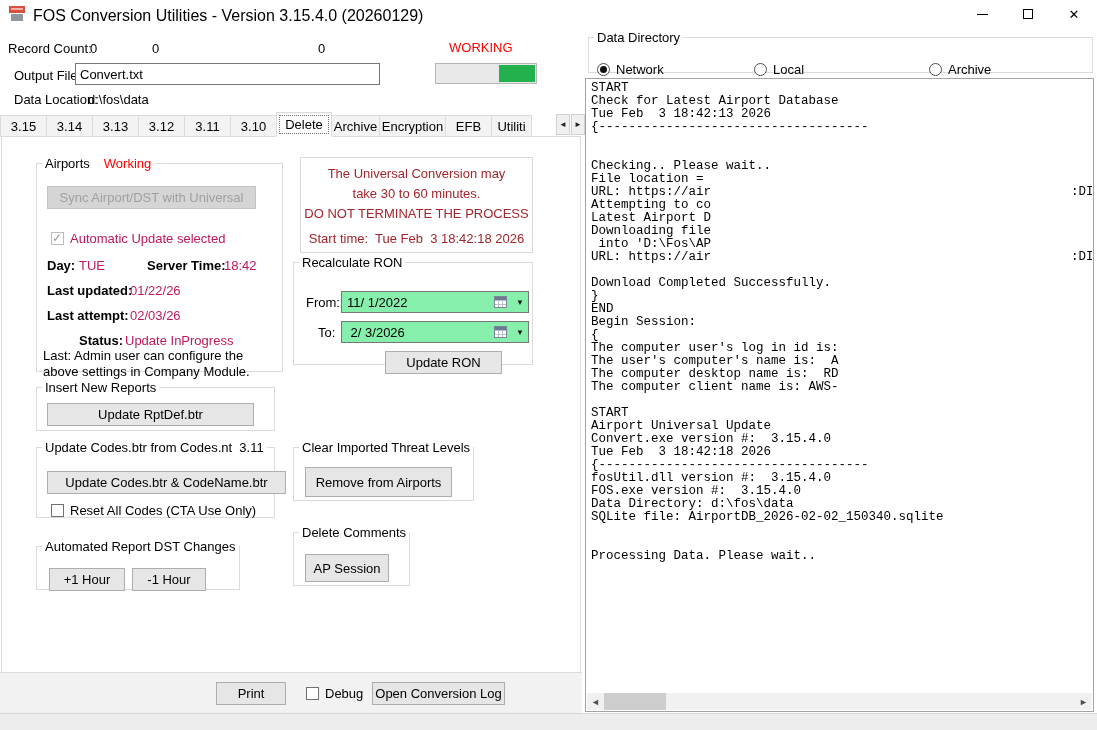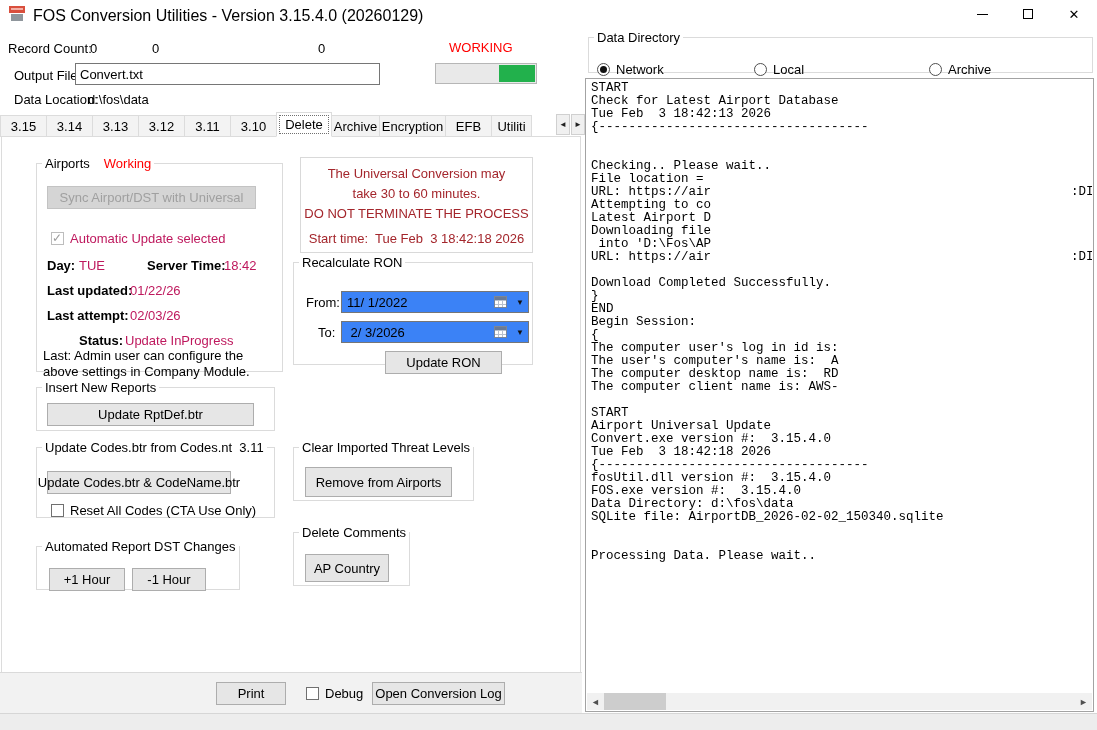--- a/index.html
+++ b/index.html
@@ -52,21 +52,21 @@
   .cbx.dis{border-color:#bdbdbd;}
   .cbx.checked::after{content:"\2713";position:absolute;left:0;top:-2px;font-size:12px;color:#222;}
   .cbx.dis.checked::after{color:#9c9c9c;}
 
   
   .radio{position:absolute;top:17px;display:flex;align-items:center;gap:6px;}
   .rdot{width:13px;height:13px;border:1px solid #4f4f4f;border-radius:50%;background:#fff;box-sizing:border-box;position:relative;}
   .radio.on .rdot::after{content:"";position:absolute;left:2px;top:2px;width:7px;height:7px;border-radius:50%;background:#111;}
 
   
-  .combo{position:absolute;background:#3b82f6;border:1px solid #767676;box-sizing:border-box;height:22px;}
+  .combo{position:absolute;background:#86efac;border:1px solid #767676;box-sizing:border-box;height:22px;}
   .combo .val{position:absolute;left:5px;top:3px;white-space:pre;}
   .cal{position:absolute;right:21px;top:4px;width:13px;height:12px;box-sizing:border-box;border:1px solid #7c8698;
        background:linear-gradient(#6a7a94 0 3px,rgba(0,0,0,0) 3px),
                   repeating-linear-gradient(to right,rgba(0,0,0,0) 0 3px,#b9c1ce 3px 4px),
                   repeating-linear-gradient(to bottom,rgba(0,0,0,0) 0 3px,#b9c1ce 3px 4px),#fff;}
   .dd{position:absolute;right:4px;top:6px;font-size:8px;color:#111;}
 
   
   .warn{position:absolute;left:300px;top:157px;width:233px;height:96px;border:1px solid #d9d9d9;box-sizing:border-box;
         color:#a4262c;text-align:center;}
@@ -167,21 +167,21 @@
     <span class="abs" style="left:6px;top:177px;width:236px;line-height:16px;">Last: Admin user can configure the above settings in Company Module.</span>
   </fieldset>
 
   <fieldset class="gb" style="left:36px;top:380px;width:239px;height:51px;">
     <legend><span>Insert New Reports</span></legend>
     <button class="btn" style="left:10px;top:8px;width:207px;height:23px;">Update RptDef.btr</button>
   </fieldset>
 
   <fieldset class="gb" style="left:36px;top:440px;width:239px;height:78px;">
     <legend><span class="pre">Update Codes.btr from Codes.nt  3.11</span></legend>
-    <button class="btn" style="left:10px;top:16px;width:184px;height:23px;">Update Codes.btr &amp; CodeName.btr</button>
+    <button class="btn" style="left:10px;top:16px;width:239px;height:23px;">Update Codes.btr &amp; CodeName.btr</button>
     <div class="cb" style="left:14px;top:48px;">
       <span class="cbx"></span>
       <span>Reset All Codes (CTA Use Only)</span>
     </div>
   </fieldset>
 
   <fieldset class="gb" style="left:36px;top:539px;width:185px;height:51px;">
     <legend><span>Automated Report DST Changes</span></legend>
     <button class="btn" style="left:12px;top:14px;width:76px;height:23px;">+1 Hour</button>
     <button class="btn" style="left:95px;top:14px;width:74px;height:23px;">-1 Hour</button>
@@ -211,21 +211,21 @@
     <button class="btn" style="left:91px;top:81px;width:117px;height:23px;">Update RON</button>
   </fieldset>
 
   <fieldset class="gb" style="left:293px;top:440px;width:169px;height:61px;">
     <legend><span>Clear Imported Threat Levels</span></legend>
     <button class="btn" style="left:11px;top:12px;width:147px;height:30px;">Remove from Airports</button>
   </fieldset>
 
   <fieldset class="gb" style="left:293px;top:525px;width:106px;height:61px;">
     <legend><span>Delete Comments</span></legend>
-    <button class="btn" style="left:11px;top:14px;width:84px;height:28px;">AP Country</button>
+    <button class="btn" style="left:11px;top:14px;width:84px;height:28px;">AP Session</button>
   </fieldset>
 
   <div class="footer">
     <button class="btn" style="left:216px;top:9px;width:70px;height:23px;">Print</button>
     <div class="cb" style="left:306px;top:13px;">
       <span class="cbx"></span>
       <span>Debug</span>
     </div>
     <button class="btn" style="left:372px;top:9px;width:133px;height:23px;">Open Conversion Log</button>
   </div>

